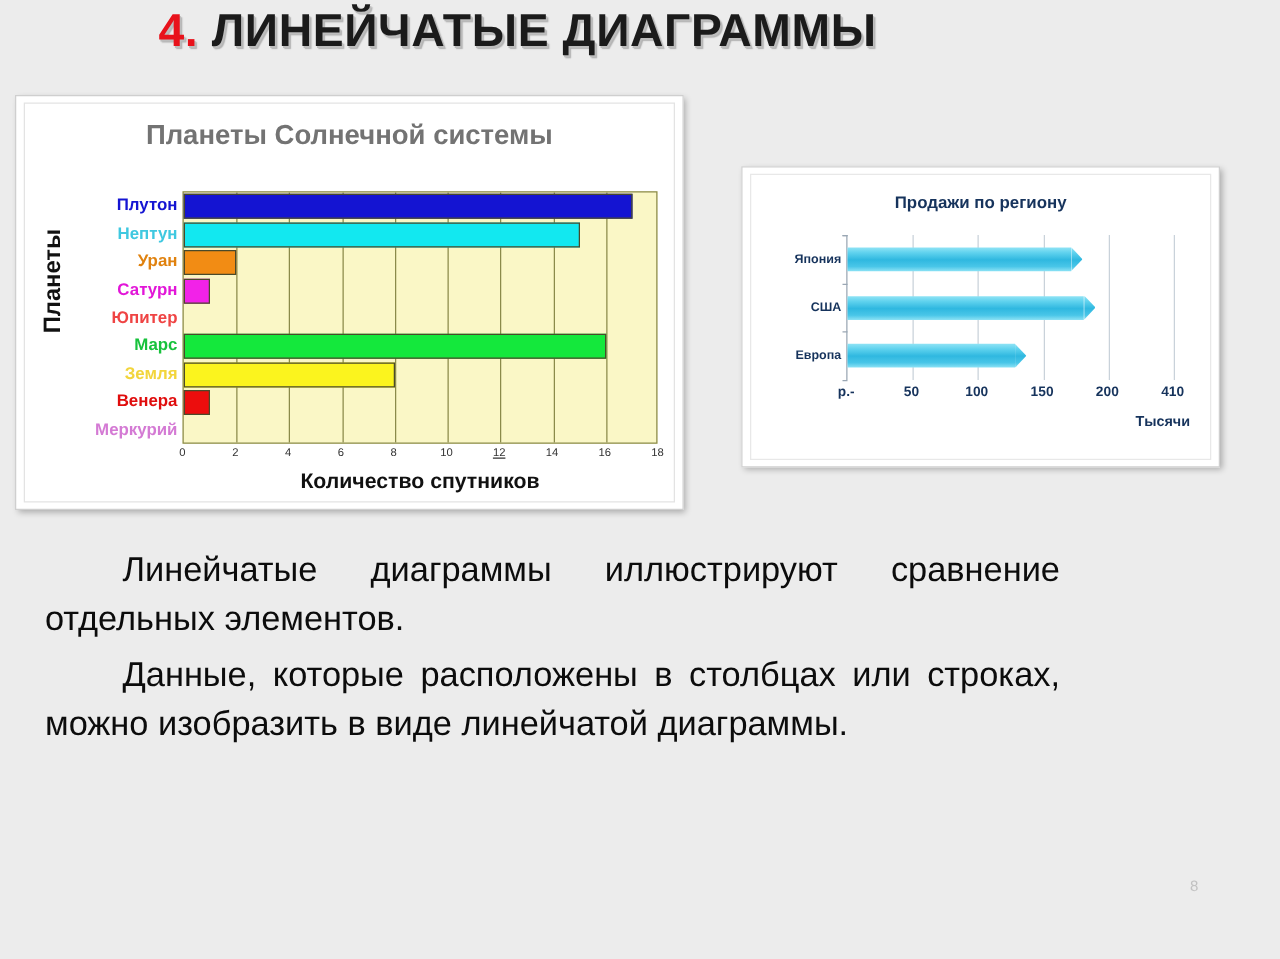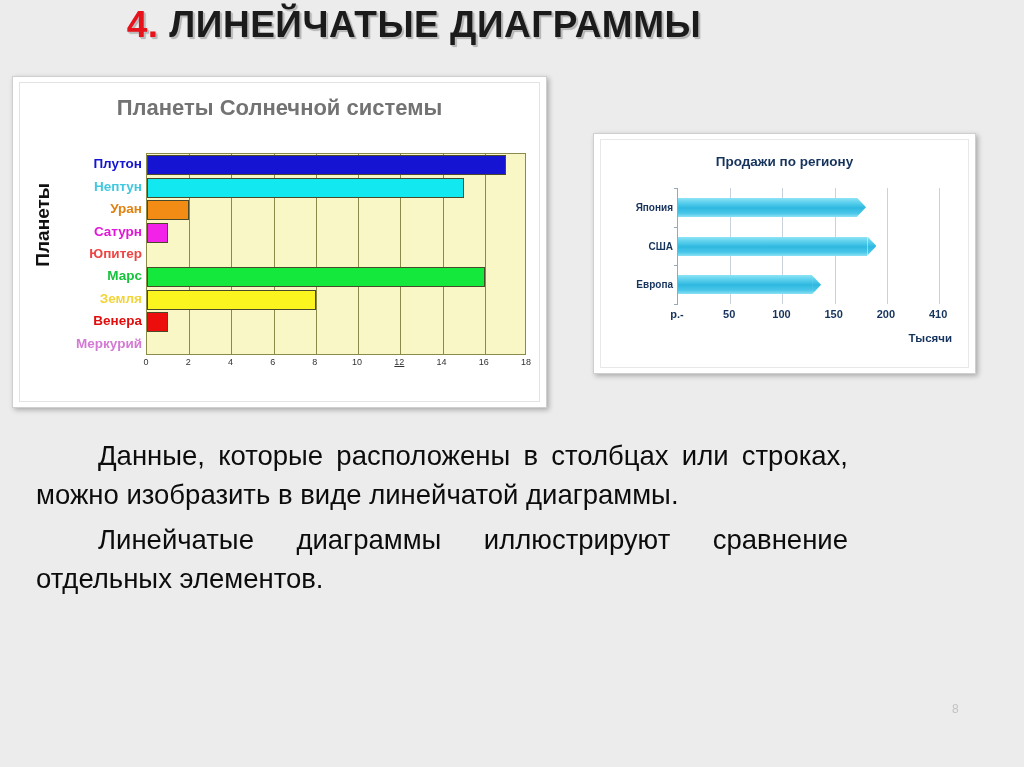--- a/index.html
+++ b/index.html
@@ -192,20 +192,21 @@
         <div class="xtick" style="left: 42.2222px;">2</div>
         <div class="xtick" style="left: 84.4444px;">4</div>
         <div class="xtick" style="left: 126.667px;">6</div>
         <div class="xtick" style="left: 168.889px;">8</div>
         <div class="xtick" style="left: 211.111px;">10</div>
         <div class="xtick" style="left: 253.333px; text-decoration: underline;">12</div>
         <div class="xtick" style="left: 295.556px;">14</div>
         <div class="xtick" style="left: 337.778px;">16</div>
         <div class="xtick" style="left: 380px;">18</div>
       </div>
+    <div id="planets-xlabel">Количество спутников</div>
   </div>
 </div>
 
 <div class="panel" id="panel-sales">
   <div id="sales-inner">
 
     <div id="sales-title">Продажи по региону</div>
 
     <div id="sales-labelcol">
         <div class="sales-label" style="top: 9.83333px;">Япония</div>
@@ -242,17 +243,17 @@
         <div class="sxtick" style="left: 104.444px;">100</div>
         <div class="sxtick" style="left: 156.667px;">150</div>
         <div class="sxtick" style="left: 208.889px;">200</div>
         <div class="sxtick" style="left: 261.111px;">410</div>
       </div>
     <div id="sales-units">Тысячи</div>
   </div>
 </div>
 
 <div id="body-text">
+  <p>Линейчатые диаграммы иллюстрируют сравнение отдельных элементов.</p>
   <p>Данные, которые расположены в столбцах или строках, можно изобразить в виде линейчатой диаграммы.</p>
-  <p>Линейчатые диаграммы иллюстрируют сравнение отдельных элементов.</p>
 </div>
 
 <div id="page-number">8</div>
 
 </body></html>

